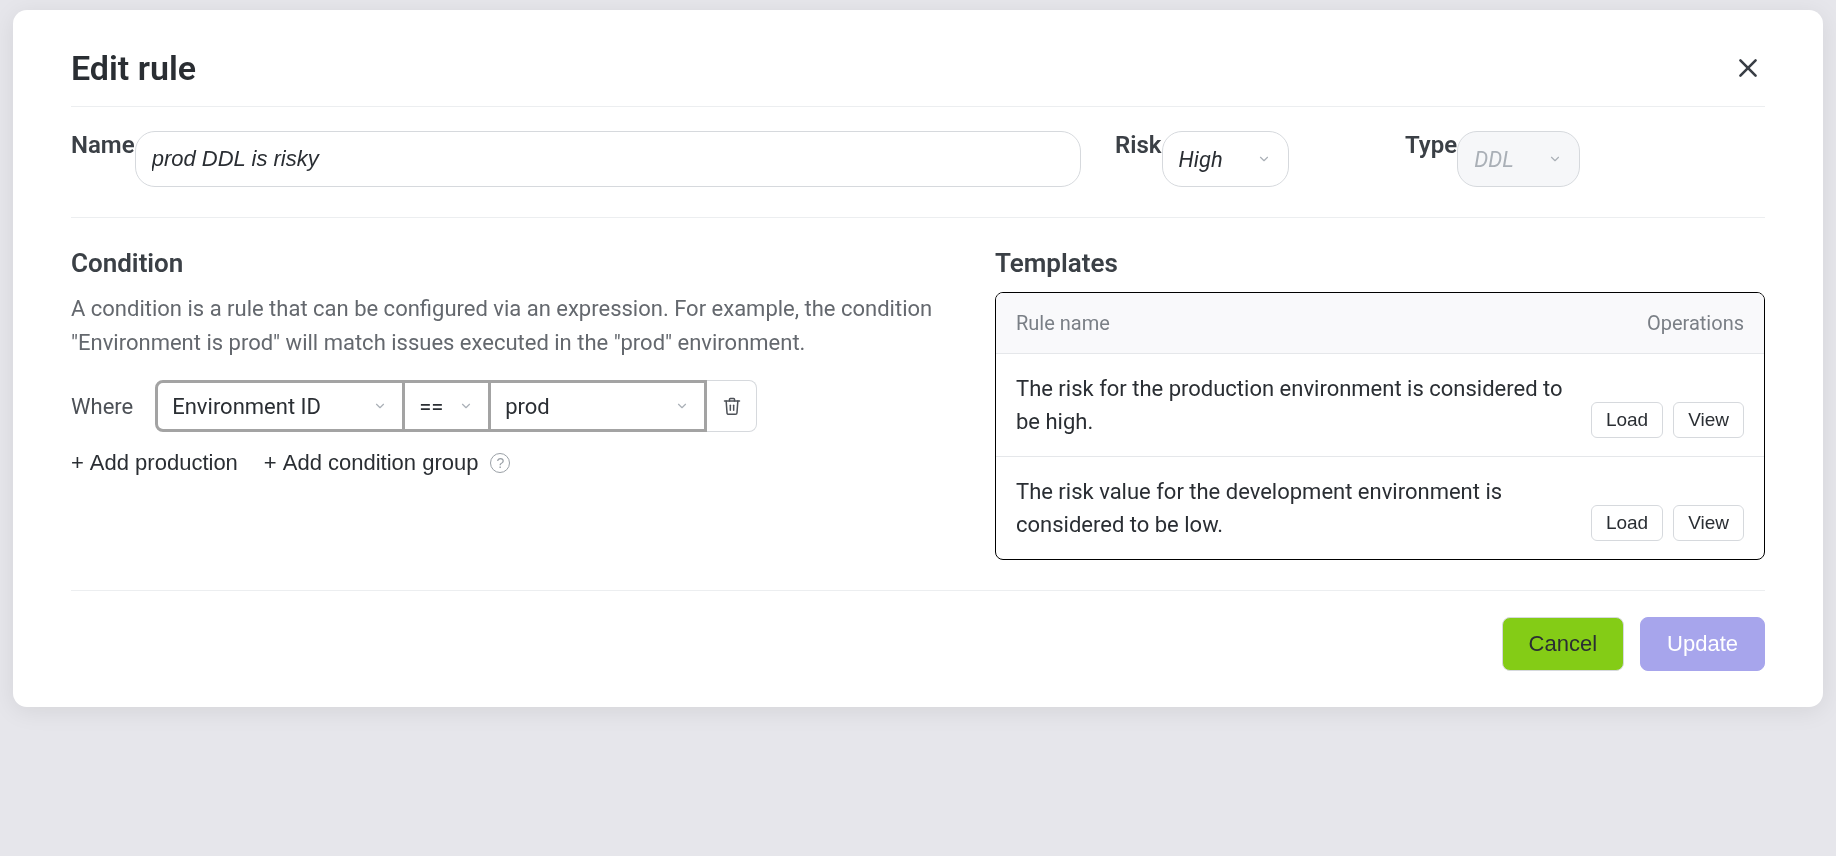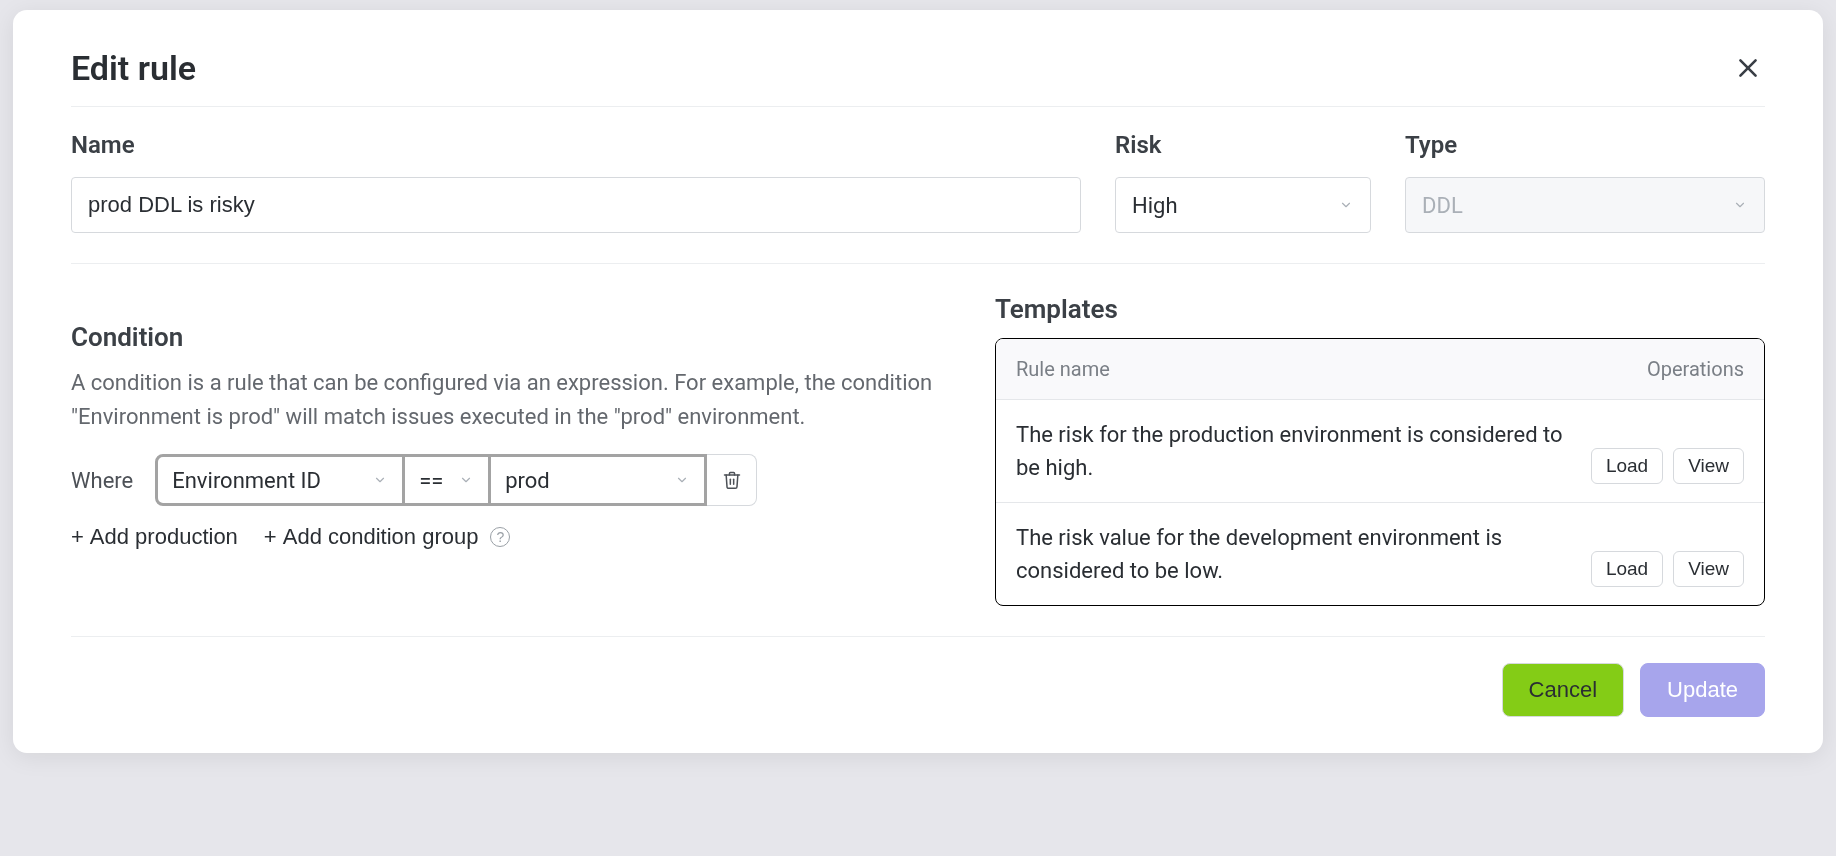--- a/index.html
+++ b/index.html
@@ -49,41 +49,42 @@
     line-height: 1;
     padding: 4px;
   }
   .top-row {
     display: flex;
     gap: 34px;
     padding-top: 24px;
     padding-bottom: 30px;
     border-bottom: 1px solid #eceef0;
   }
-  .field-block { display: flex; flex-direction: column; }
+  .field-block { display: flex; flex-direction: row; }
   .field-name { flex: 1 1 auto; }
   .field-risk { width: 256px; flex: 0 0 256px; }
   .field-type { width: 360px; flex: 0 0 360px; }
   .field-label {
     font-size: 24px;
     font-weight: 600;
     color: #3b4046;
     margin-bottom: 18px;
   }
   .text-input, .select-box {
     height: 56px;
     border: 1px solid #d6d9dd;
-    border-radius: 4px;
+    border-radius: 20px;
     background: #fff;
     font-size: 22px;
     padding: 0 16px;
     color: #2a2e33;
     display: flex;
     align-items: center;
     justify-content: space-between;
+    font-style: italic;
   }
   .text-input {
     width: 100%;
     outline: none;
   }
   .select-box {
     cursor: pointer;
     gap: 33px;
   }
   .select-box.disabled {
@@ -96,21 +97,21 @@
     display: inline-flex; align-items: center; justify-content: center;
     color: #aab0b7;
   }
   .body-row {
     display: flex;
     gap: 60px;
     padding-top: 30px;
     padding-bottom: 30px;
     border-bottom: 1px solid #eceef0;
   }
-  .cond-col { flex: 1 1 auto; margin-top: 28px; }
+  .cond-col { flex: 1 1 auto; }
   .tmpl-col { width: 770px; flex: 0 0 770px; }
   .section-title {
     font-size: 26px;
     font-weight: 600;
     color: #3b4046;
     margin-bottom: 14px;
   }
   .cond-desc {
     font-size: 22px;
     color: #64686e;

